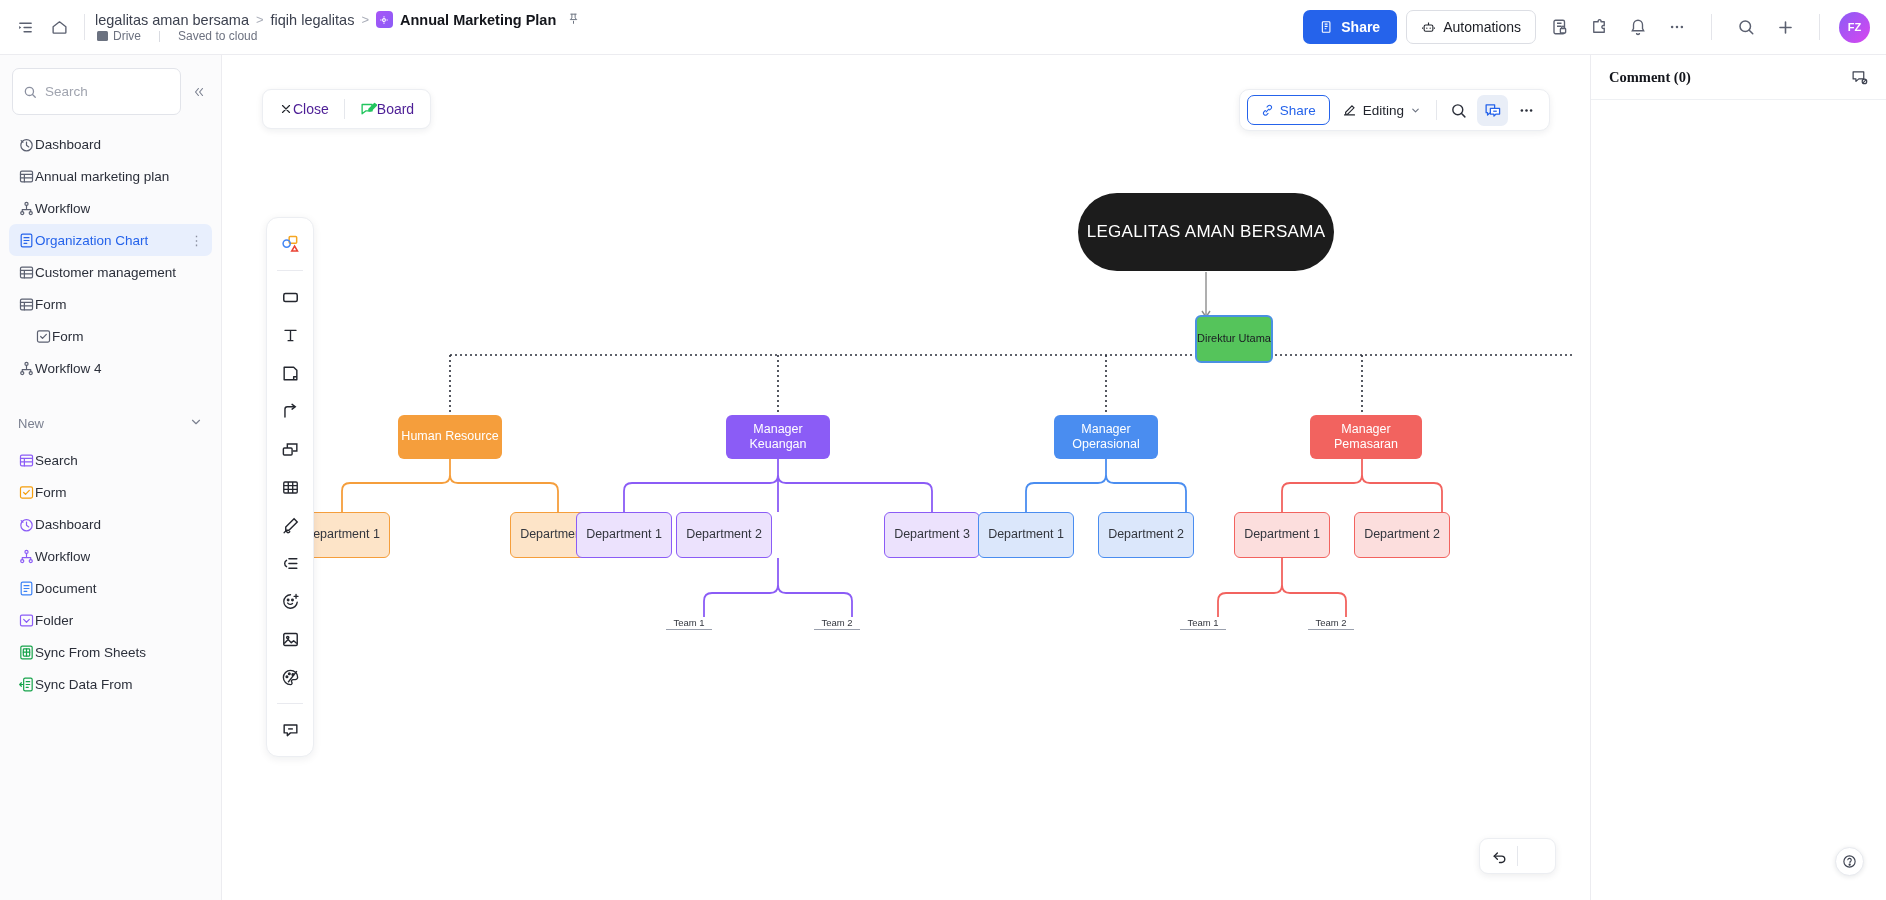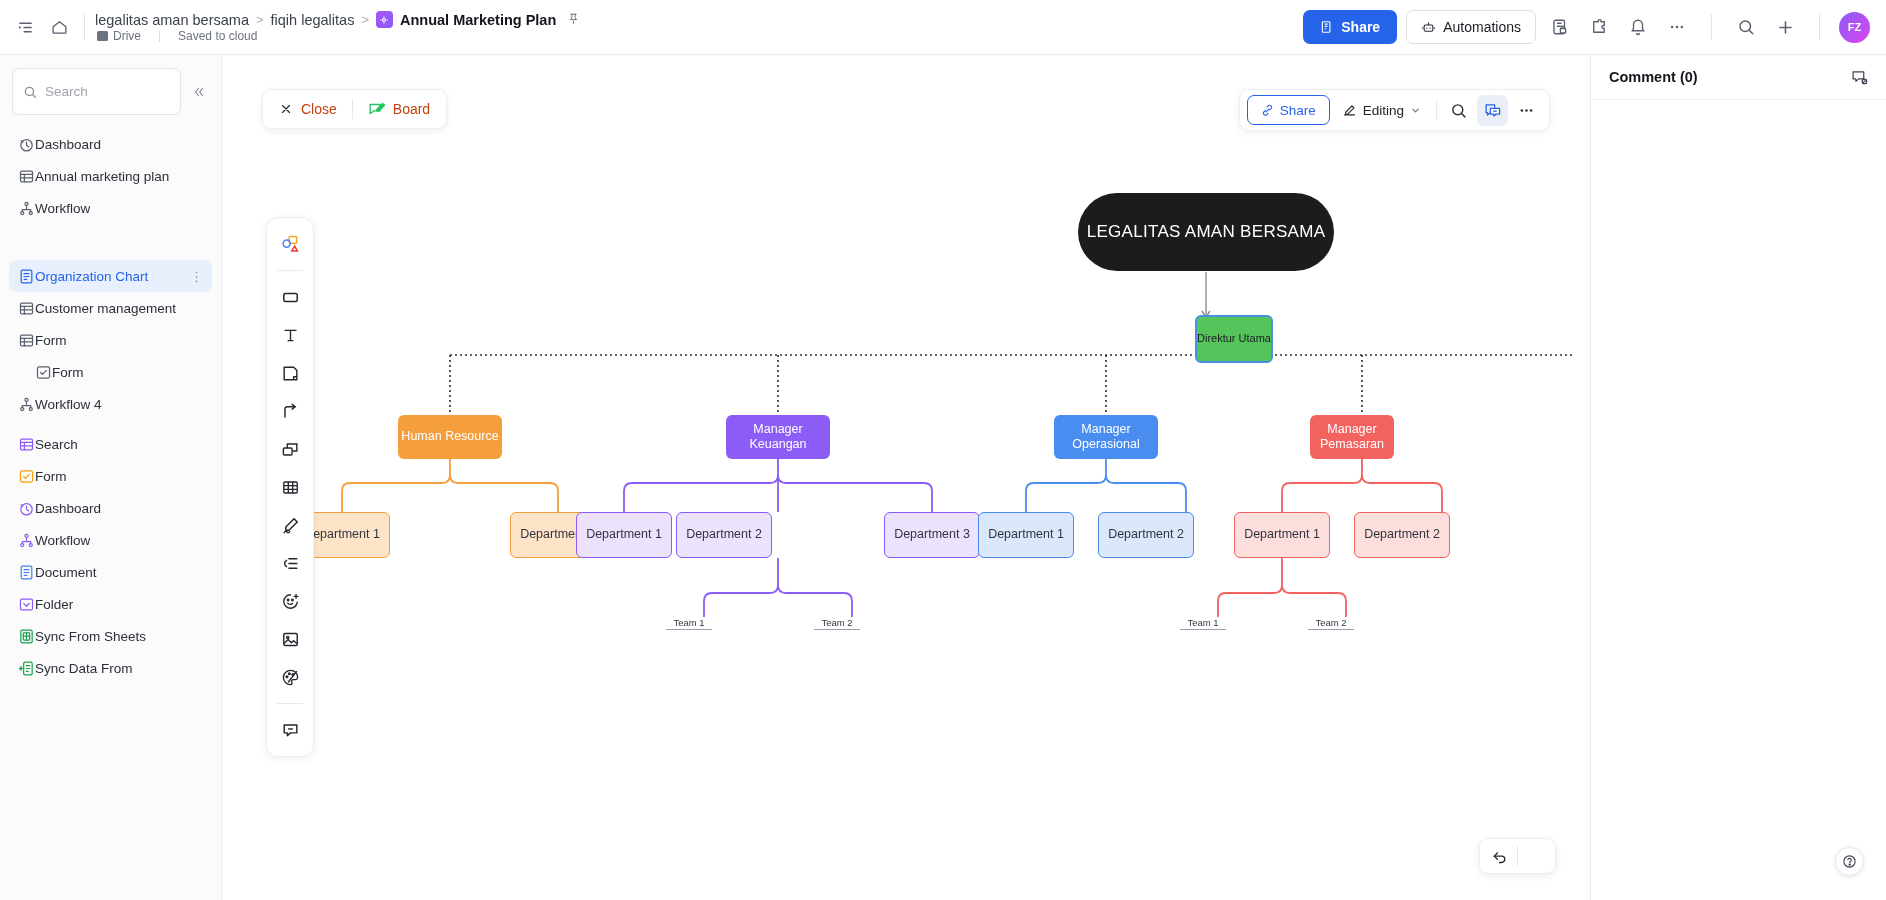--- a/index.html
+++ b/index.html
@@ -80,21 +80,21 @@
     width: 24px; height: 24px; display: flex; align-items: center; justify-content: center;
     color: #7b8090; cursor: pointer; border-radius: 5px; font-size: 14px;
   }
 
   .sb-list { padding: 4px 9px; }
   .sb-item {
     display: flex; align-items: center; height: 32px;
     padding: 0 9px; border-radius: 7px; font-size: 13.5px; color: #2b2f3a;
     cursor: pointer; position: relative;
   }
-  .sb-item.active { background: #e8effd; color: #2563eb; font-weight: 400; margin-top: 36px; }
+  .sb-item.active { background: #e8effd; color: #2563eb; font-weight: 400; }
   .sb-item .ico { width: 17px; height: 17px; display: flex; align-items: center; justify-content: center; flex: none; }
   .sb-item .lbl { white-space: nowrap; overflow: hidden; text-overflow: ellipsis; }
   .sb-item .dots { margin-left: auto; color: #8b90a0; font-size: 13px; letter-spacing: 0; }
   .sb-item.sub { padding-left: 26px; }
 
   .sb-new-head {
     display: flex; align-items: center; padding: 0 18px; height: 34px;
     font-size: 13px; color: #7b8090; cursor: pointer; margin-top: 18px;
   }
   .sb-new-head .chev { margin-left: auto; color: #7b8090; }
@@ -109,22 +109,22 @@
     background: #fff; border-radius: 10px;
   }
 
   .board-tl {
     position: absolute; top: 24px; left: 28px; height: 40px;
     background: #fff; border: 1px solid #eceef2; border-radius: 9px;
     box-shadow: 0 2px 7px rgba(20,25,40,.07);
     display: flex; align-items: center; padding: 0 4px; z-index: 40;
   }
   .tl-btn {
-    height: 32px; padding: 0 12px; display: flex; align-items: center; gap: 8px;
-    font-size: 14px; color: #c2410c; border-radius: 6px; cursor: pointer;
+    height: 32px; padding: 0 12px; display: flex; align-items: center; 
+    font-size: 14px; color: #4c1d95; border-radius: 6px; cursor: pointer;
   }
   .tl-div { width: 1px; height: 20px; background: #e5e7ec; margin: 0 3px; }
 
   .board-tr {
     position: absolute; top: 24px; right: 28px; height: 42px;
     background: #fff; border: 1px solid #eceef2; border-radius: 10px;
     box-shadow: 0 2px 7px rgba(20,25,40,.07);
     display: flex; align-items: center; padding: 0 7px; gap: 3px; z-index: 40;
   }
   .btn-share-out {
@@ -188,21 +188,21 @@
 
   
   .comments {
     position: absolute; top: 55px; left: 1590px; width: 296px; height: 845px;
     background: #fff; border-left: 1px solid #ececf0;
   }
   .cm-head {
     height: 45px; display: flex; align-items: center; padding: 0 18px;
     border-bottom: 1px solid #eef0f3;
   }
-  .cm-title { font-size: 14.5px; font-weight: 700; color: #14161c; }
+  .cm-title { font-size: 14.5px; font-weight: 700; color: #14161c; font-family: Liberation Serif, serif; }
   .cm-ico { margin-left: auto; color: #3d4250; cursor: pointer; display: flex; }
   .cm-body { height: 800px; background: #fff; }
 
   .help-fab {
     position: absolute; bottom: 24px; right: 22px; width: 29px; height: 29px;
     border-radius: 50%; background: #fff; border: 1px solid #e7e9ee;
     box-shadow: 0 1px 5px rgba(20,25,40,.1);
     display: flex; align-items: center; justify-content: center;
     color: #3d4250; cursor: pointer; z-index: 50;
   }
@@ -413,20 +413,28 @@
               <circle cx="12" cy="5.5" r="2.2"></circle>
               <circle cx="6" cy="18.5" r="2.2"></circle>
               <circle cx="18" cy="18.5" r="2.2"></circle>
               <path d="M12 7.7v4.3M6 16.3v-2.6h12v2.6"></path>
             </svg>
           </span>
           <span class="lbl">Workflow 4</span>
         </div>
       </div>
 
+    <div class="sb-new-head">
+      <span>New</span>
+      <span class="chev">
+        <svg width="14" height="14" viewBox="0 0 24 24" fill="none" stroke="currentColor" stroke-width="2" stroke-linecap="round" stroke-linejoin="round">
+          <path d="M6 9l6 6 6-6"></path>
+        </svg>
+      </span>
+    </div>
     <div class="sb-list" id="new-list">
         <div class="sb-item">
           <span class="ico">
             <svg width="17" height="17" viewBox="0 0 24 24" fill="none" stroke="#8b5cf6" stroke-width="1.7" stroke-linecap="round" stroke-linejoin="round">
               <rect x="3.5" y="4.5" width="17" height="15" rx="2"></rect>
               <path d="M3.5 9h17M9 9v10.5M3.5 14h17"></path>
             </svg>
           </span>
           <span class="lbl">Search</span>
         </div>
@@ -570,21 +578,21 @@
             <div class="team-lbl" style="left: 580px; top: 552px; width: 46px;">Team 2</div>
             <div class="node node-mgr" style="left: 820px; top: 350px; width: 104px; height: 44px; background: rgb(74, 141, 240);">
               <span>Manager Operasional</span>
             </div>
             <div class="node node-dep" style="left: 744px; top: 447px; width: 96px; height: 46px; background: rgb(219, 231, 251); border-color: rgb(74, 141, 240);">
               <span>Department 1</span>
             </div>
             <div class="node node-dep" style="left: 864px; top: 447px; width: 96px; height: 46px; background: rgb(219, 231, 251); border-color: rgb(74, 141, 240);">
               <span>Department 2</span>
             </div>
-            <div class="node node-mgr" style="left: 1076px; top: 350px; width: 84px; height: 44px; background: rgb(242, 99, 95);">
+            <div class="node node-mgr" style="left: 1076px; top: 350px; width: 112px; height: 44px; background: rgb(242, 99, 95);">
               <span>Manager Pemasaran</span>
             </div>
             <div class="node node-dep" style="left: 1000px; top: 447px; width: 96px; height: 46px; background: rgb(252, 222, 221); border-color: rgb(242, 99, 95);">
               <span>Department 1</span>
             </div>
             <div class="node node-dep" style="left: 1120px; top: 447px; width: 96px; height: 46px; background: rgb(252, 222, 221); border-color: rgb(242, 99, 95);">
               <span>Department 2</span>
             </div>
             <div class="team-lbl" style="left: 946px; top: 552px; width: 46px;">Team 1</div>
             <div class="team-lbl" style="left: 1074px; top: 552px; width: 46px;">Team 2</div>

